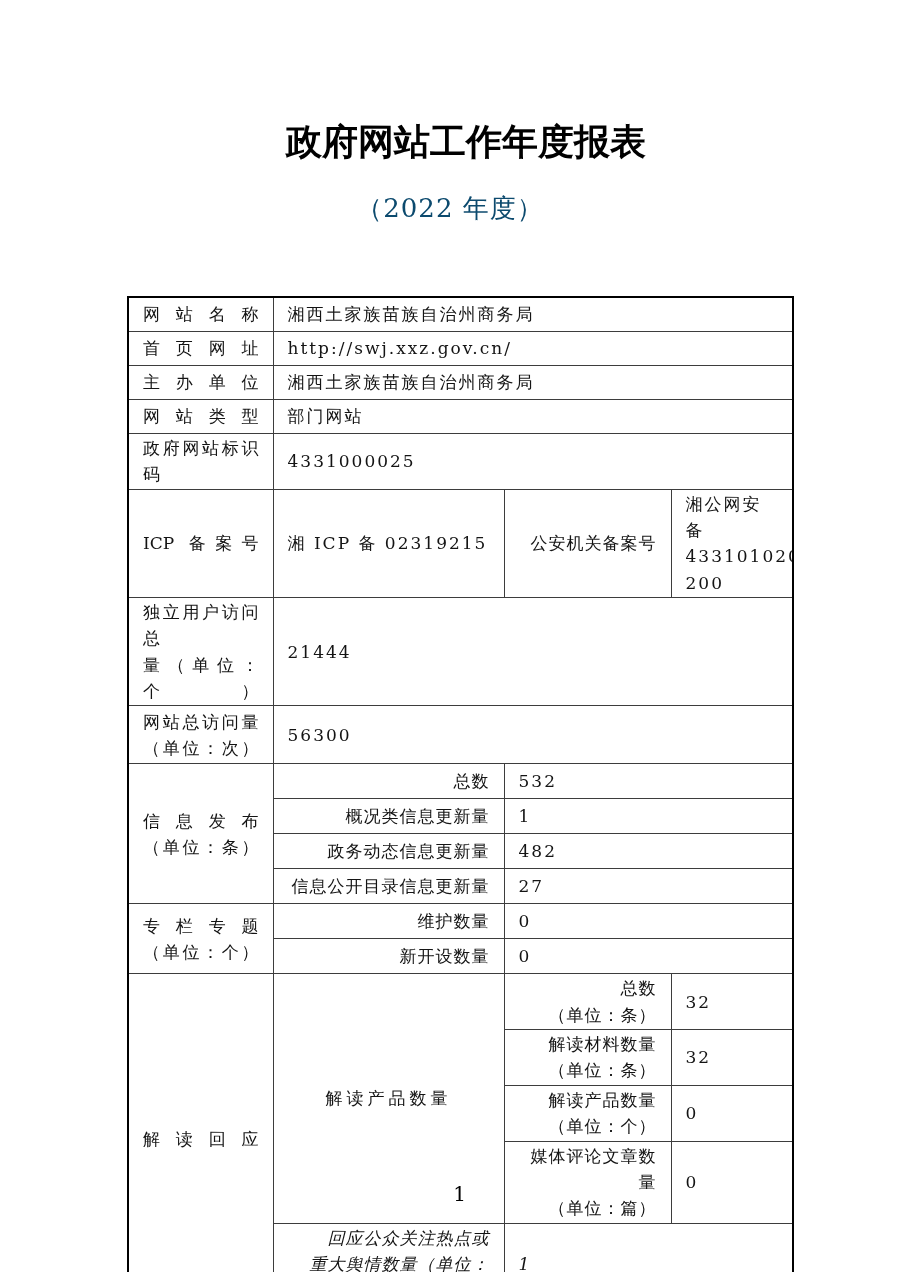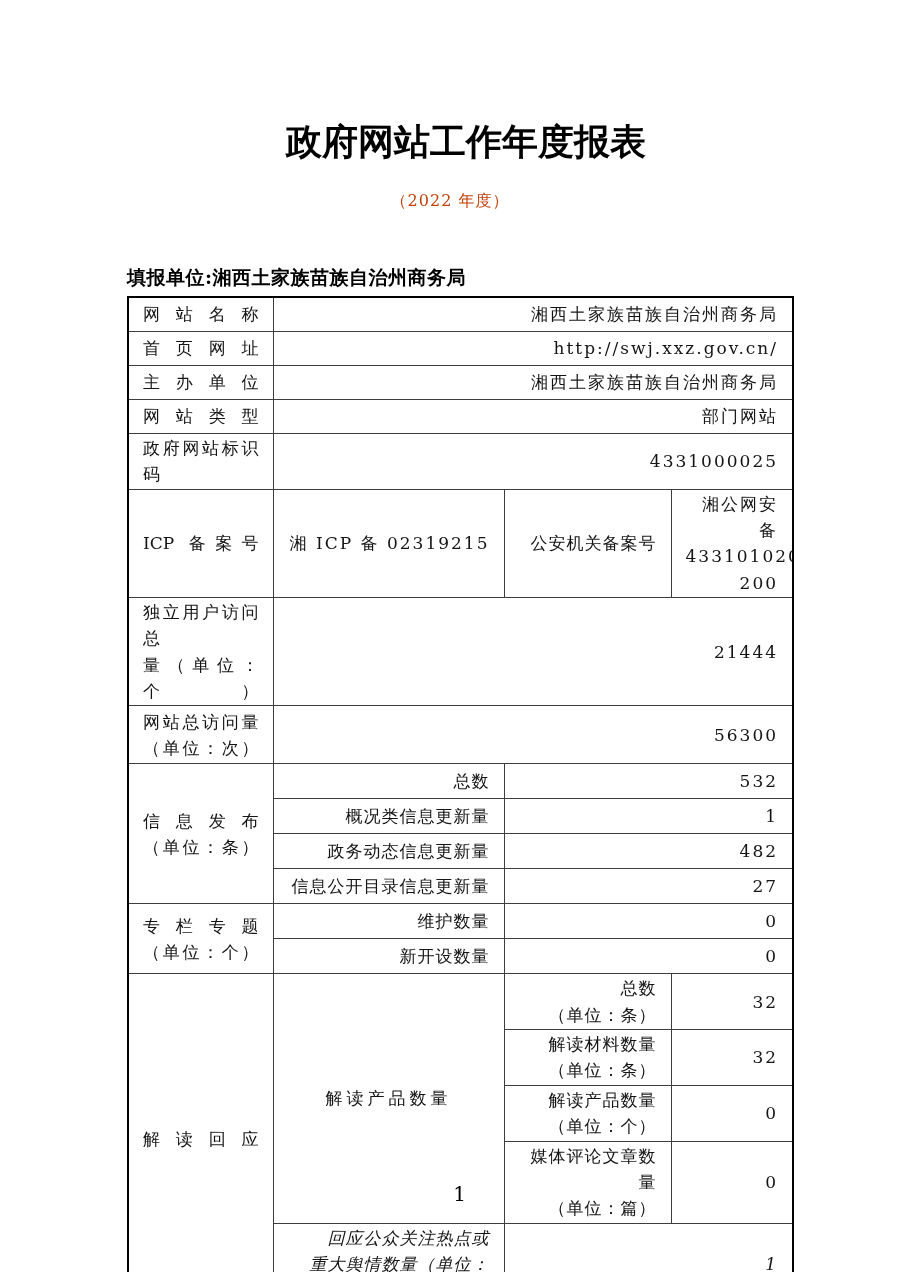--- a/index.html
+++ b/index.html
@@ -8,21 +8,21 @@
     font-family:"DejaVu Serif","Liberation Serif",serif;color:#111;
     overflow:hidden;
   }
   .doc-title{
     position:absolute;top:118px;left:16px;width:900px;margin:0;
     text-align:center;font-family:"DejaVu Sans","Liberation Sans",sans-serif;
     font-size:36px;font-weight:bold;letter-spacing:0px;color:#000;
   }
   .doc-subtitle{
     position:absolute;top:191px;left:0;width:900px;
-    text-align:center;font-size:16px;letter-spacing:1px;color:#c2410c;
+    text-align:center;font-size:26px;letter-spacing:1px;color:#0c4a6e;
   }
   .unit-line{
     position:absolute;top:265px;left:127px;width:665px;
     font-size:19px;font-weight:bold;letter-spacing:0.5px;color:#000;
   }
   table.report{
     position:absolute;top:296px;left:127px;
     border-collapse:collapse;table-layout:fixed;width:665px;
     border:2px solid #000;
     font-size:17px;color:#141414;
@@ -33,21 +33,21 @@
     vertical-align:middle;
     line-height:1.55;
     overflow:hidden;
   }
   
   td.lbl{
     text-align:justify;text-align-last:justify;
     padding:1px 16px;white-space:pre-line;
   }
   td.sub{ text-align:right;letter-spacing:1px;white-space:pre-line; }
-  td.val{ text-align:right;letter-spacing:2px;white-space:pre-line; }
+  td.val{ text-align:left;letter-spacing:2px;white-space:pre-line; }
   td.ctr4{ text-align:center;letter-spacing:4px; }
   td.ctr3{ text-align:right;letter-spacing:3px; }
   
   tr.h31 td{ height:31px; }
   tr.h85 td{ height:85px;margin-top:47px; }
   tr.h54 td{ height:54px; }
   tr.h55 td{ height:55px; }
   tr.h32 td{ height:32px; }
   tr.h52 td{ height:52px; }
   tr.h77 td{ height:77px;font-style:italic; }
@@ -56,21 +56,20 @@
     text-align:center;font-size:20px;color:#000;
   }
 </style>
 </head>
 <body>
 
 <div class="page">
 
   <h1 class="doc-title">政府网站工作年度报表</h1>
   <div class="doc-subtitle">（2022 年度）</div>
-  <div class="unit-line">填报单位:湘西土家族苗族自治州商务局</div>
 
   <table class="report">
     <colgroup>
       <col style="width:145px">
         <col style="width:231px">
         <col style="width:167px">
         <col style="width:122px">
     </colgroup>
     <tbody>
       <tr class="h31">

